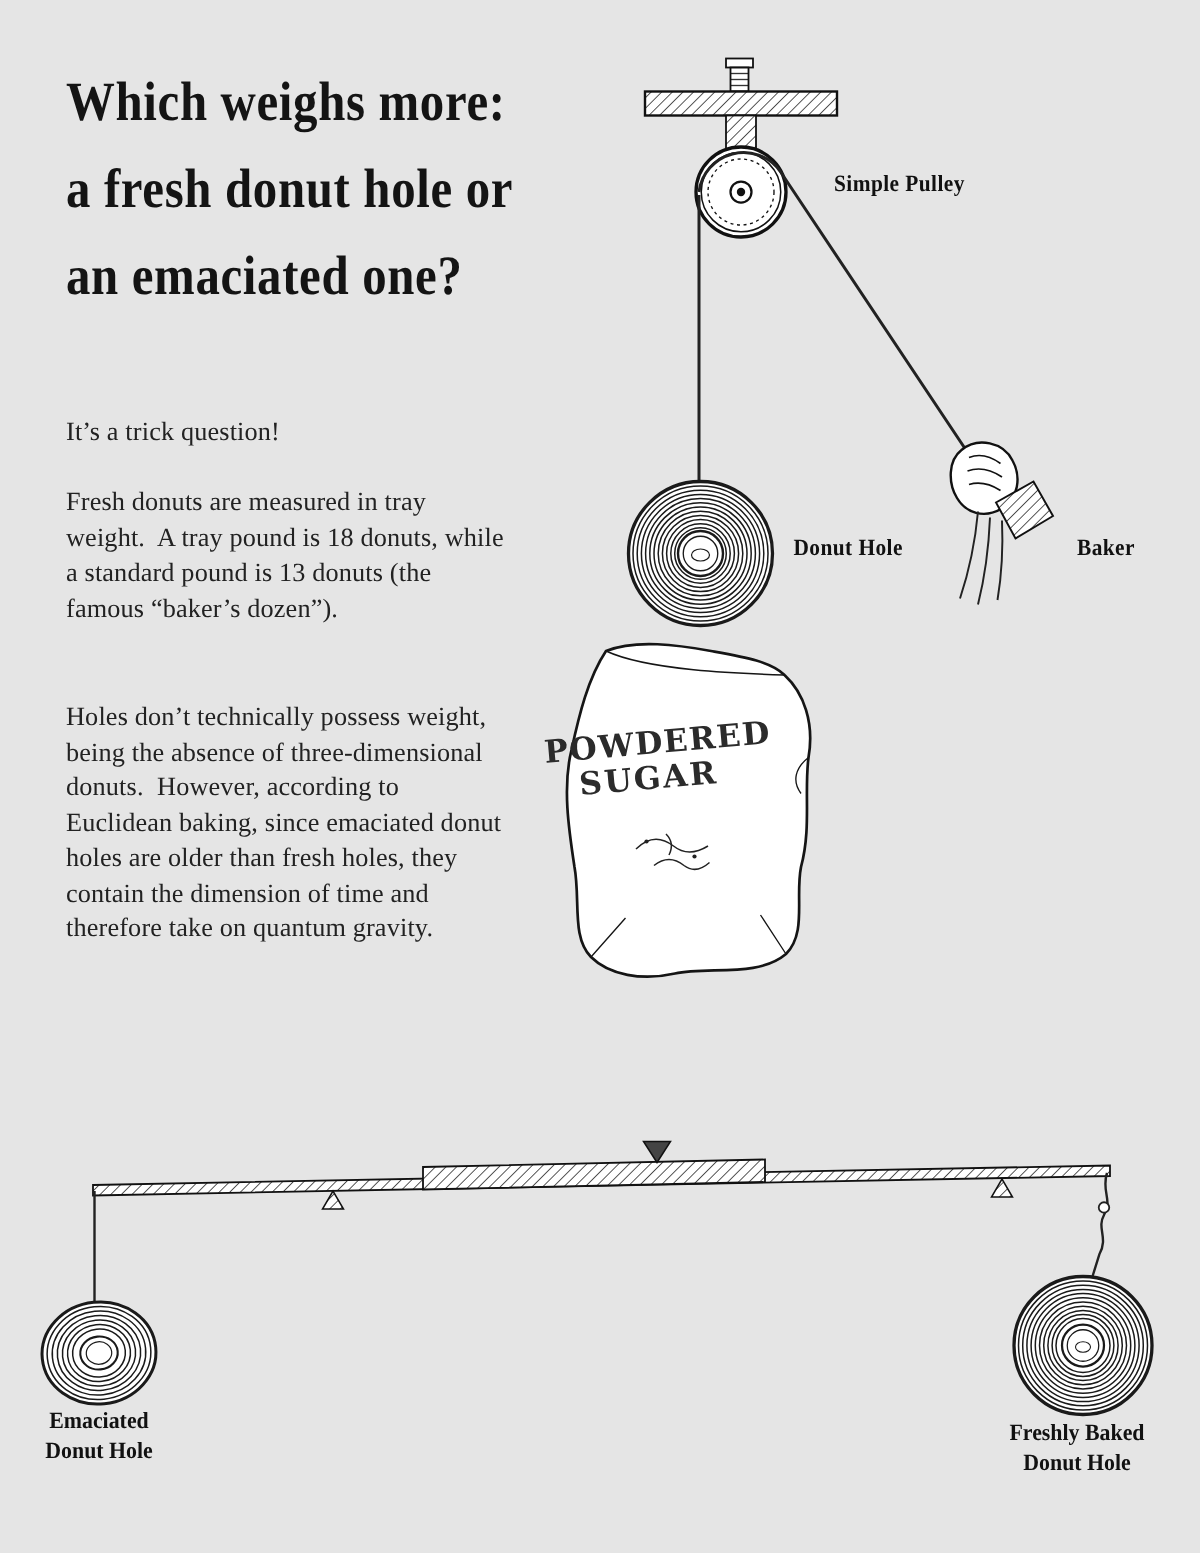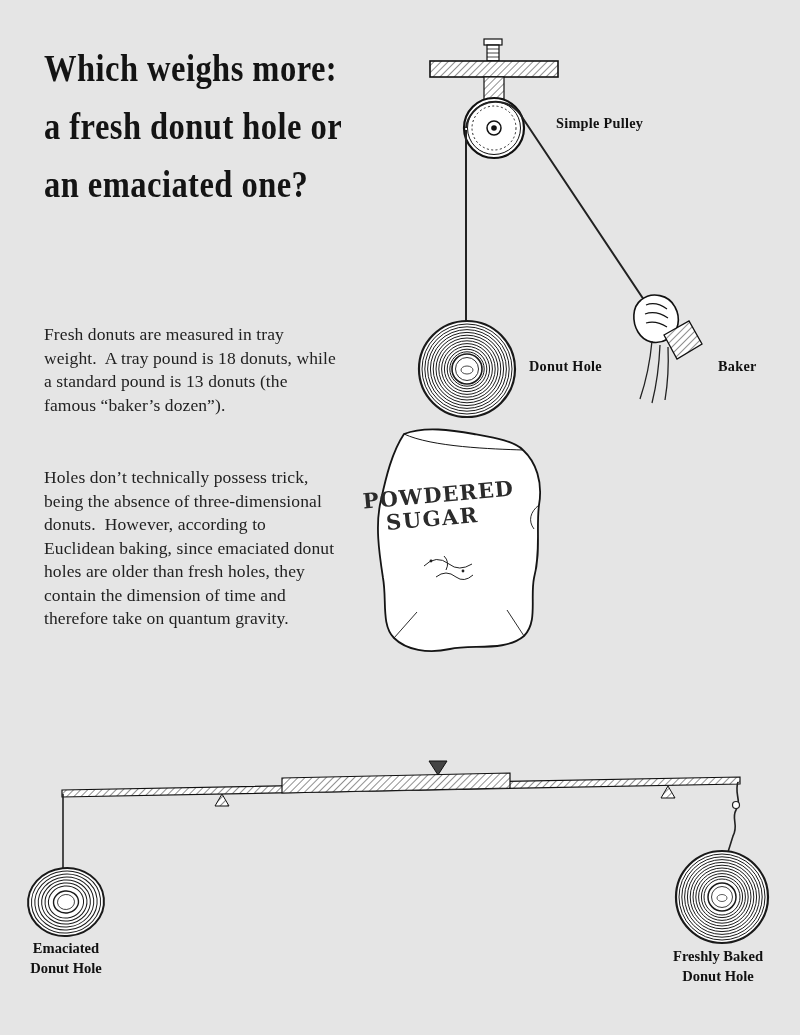--- a/index.html
+++ b/index.html
@@ -38,22 +38,23 @@
 <body>
 
 <div class="page">
 
   <div class="title">
     <div>Which weighs more:</div>
     <div>a fresh donut hole or</div>
     <div>an emaciated one?</div>
   </div>
 
+  <p class="para p1">It’s a trick question!</p>
   <p class="para p2">Fresh donuts are measured in tray weight.  A tray pound is 18 donuts, while a standard pound is 13 donuts (the famous “baker’s dozen”).</p>
-  <p class="para p3">Holes don’t technically possess trick, being the absence of three-dimensional donuts.  However, according to Euclidean baking, since emaciated donut holes are older than fresh holes, they contain the dimension of time and therefore take on quantum gravity.</p>
+  <p class="para p3">Holes don’t technically possess weight, being the absence of three-dimensional donuts.  However, according to Euclidean baking, since emaciated donut holes are older than fresh holes, they contain the dimension of time and therefore take on quantum gravity.</p>
 
   <svg class="art" width="800" height="1035" viewBox="0 0 800 1035">
     <defs>
       <pattern id="hatch" width="5" height="5" patternUnits="userSpaceOnUse" patternTransform="rotate(45)">
         <rect width="5" height="5" fill="#ffffff"></rect>
         <line x1="0" y1="0" x2="0" y2="5" stroke="#333" stroke-width="1.1"></line>
       </pattern>
       <pattern id="hatchH" width="5" height="4" patternUnits="userSpaceOnUse">
         <rect width="5" height="4" fill="#ffffff"></rect>
         <line x1="0" y1="1" x2="5" y2="1" stroke="#333" stroke-width="0.9"></line>

